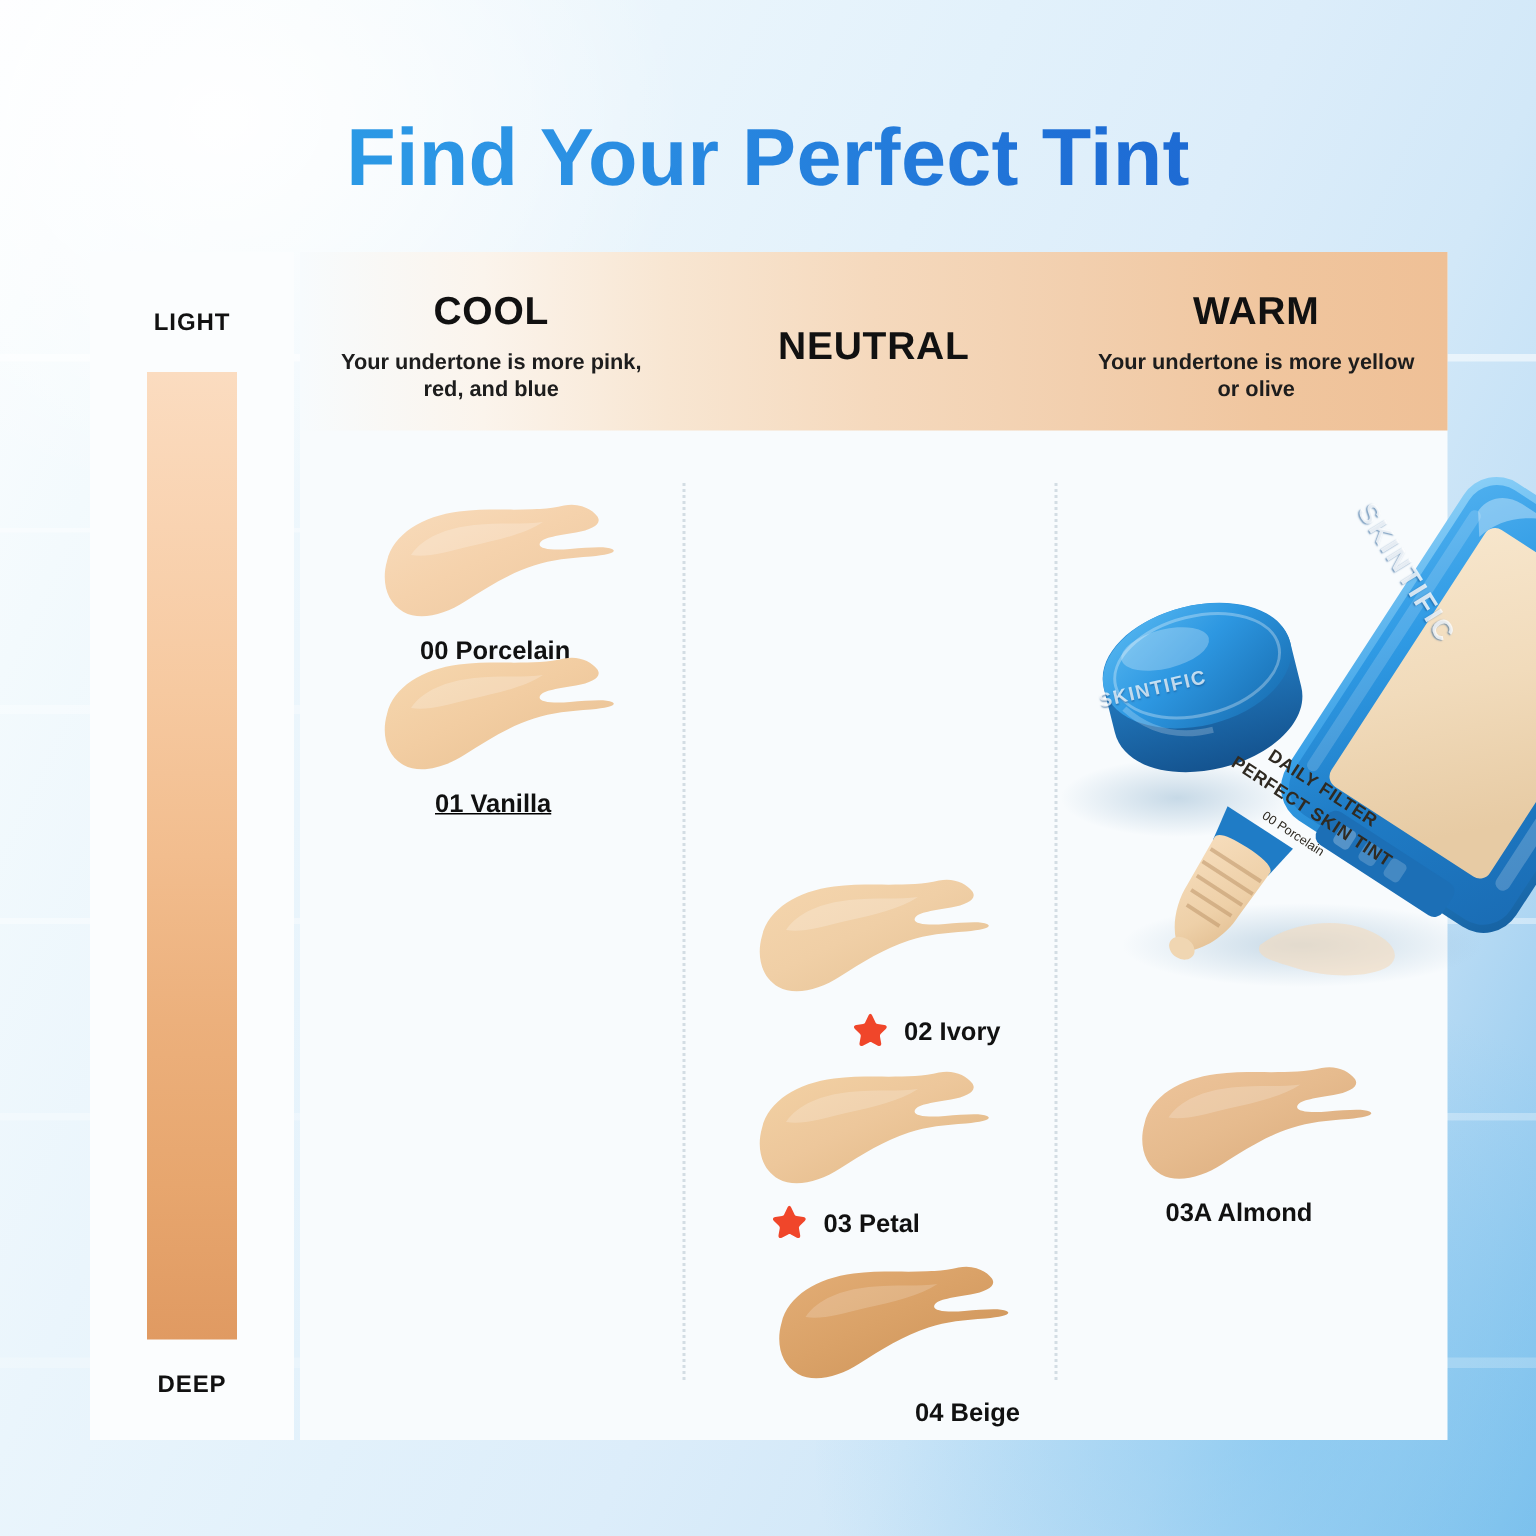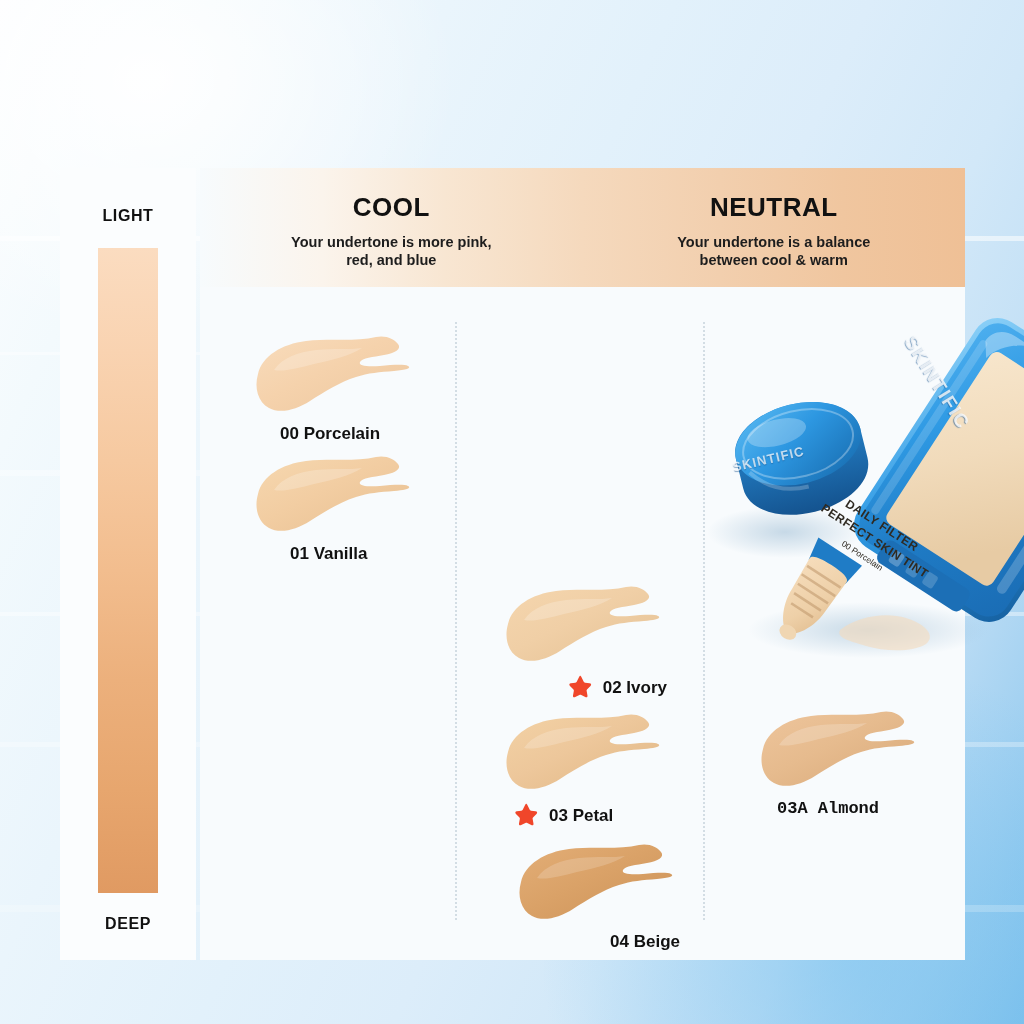--- a/index.html
+++ b/index.html
@@ -103,29 +103,29 @@
   .swatch-caption {
     display: flex; align-items: center; gap: 9px;
     margin-top: 4px; font-size: 17px; font-weight: 600; color: #111;
   }
   .star { flex: 0 0 auto; width: 28px; height: 28px; display: block; }
   .cap-text { white-space: nowrap; }
 
   
   .g-porcelain { left: 252px; top: 330px; }
   .g-porcelain .swatch-caption { margin-left: 28px; }
-  .g-vanilla   { left: 252px; top: 450px; }
+  .g-vanilla   { left: 252px; top: 432px; text-decoration: underline; }
   .g-vanilla   .swatch-caption { margin-left: 38px; }
   .g-ivory     { left: 502px; top: 580px; }
   .g-ivory     .swatch-caption { margin-left: 10px; justify-content: flex-end; }
   .g-petal     { left: 502px; top: 708px; }
   .g-petal     .swatch-caption { margin-left: 10px; }
   .g-beige     { left: 515px; top: 838px; }
   .g-beige     .swatch-caption { margin-left: 28px; justify-content: flex-end; }
-  .g-almond    { left: 757px; top: 705px; font-family: Liberation Mono, monospace; }
+  .g-almond    { left: 757px; top: 705px; }
   .g-almond    .swatch-caption { margin-left: 20px; }
 
   
   .product {
     position: absolute; left: 690px; top: 300px; width: 334px; height: 360px;
     pointer-events: none;
   }
   .product svg { display: block; width: 334px; height: 360px; }
   .prod-label-text {
     position: absolute; left: 836px; top: 486px;
@@ -163,32 +163,36 @@
 
   <div class="glow-tl"></div>
   <div class="glow-br"></div>
   <div class="streak s1"></div>
   <div class="streak s2"></div>
   <div class="streak s3"></div>
   <div class="streak s4"></div>
   <div class="streak s5"></div>
   <div class="streak s6"></div>
 
+  <div class="title">Find Your Perfect Tint</div>
 
   <div class="panel-left"></div>
   <div class="panel-main"></div>
 
   <div class="header-band">
     <div class="hcol">
       <div class="h-title">COOL</div>
       <div class="h-sub">Your undertone is more pink, red, and blue</div>
     </div>
     <div class="hcol">
       <div class="h-title">NEUTRAL</div>
-      <div class="h-sub">Your undertone is a balance between cool &amp; warm</div>
+    </div>
+    <div class="hcol">
+      <div class="h-title">WARM</div>
+      <div class="h-sub">Your undertone is more yellow or olive</div>
     </div>
   </div>
 
   <div class="scale-label light">LIGHT</div>
   <div class="scale-bar"></div>
   <div class="scale-label deep">DEEP</div>
 
   <div class="divider div1"></div>
   <div class="divider div2"></div>
 

